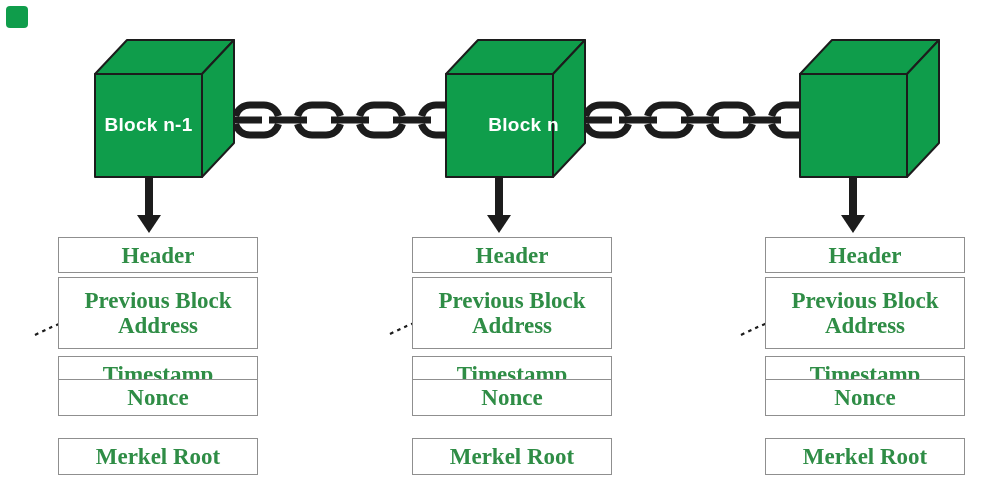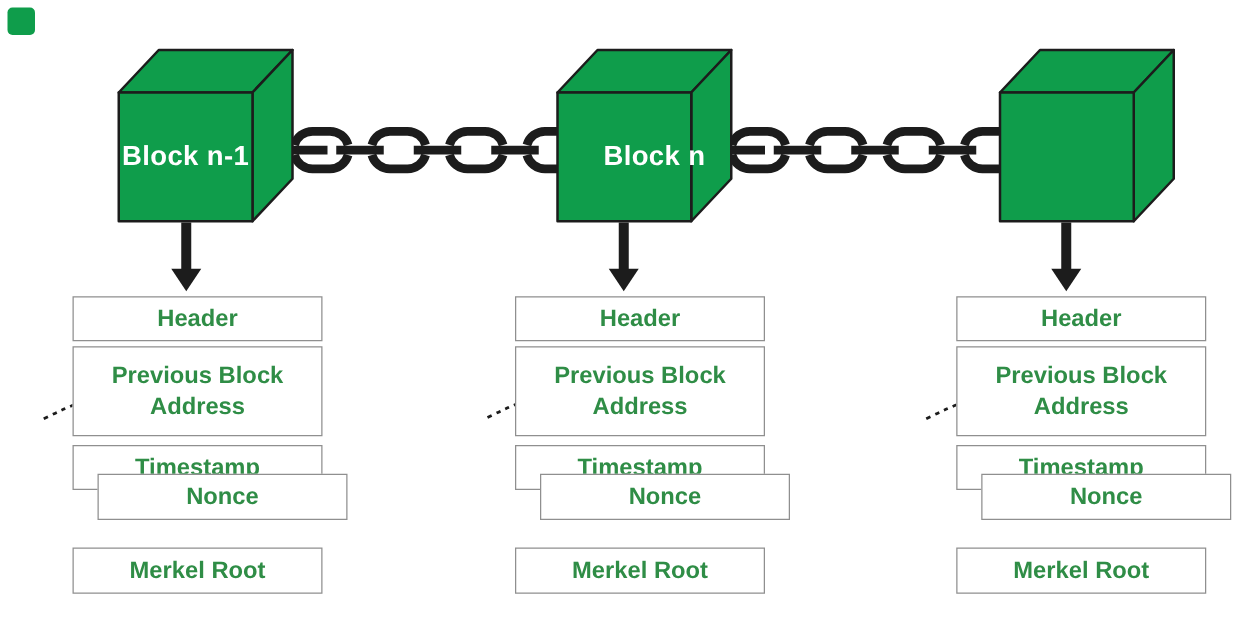--- a/index.html
+++ b/index.html
@@ -16,35 +16,36 @@
     font-family:"Liberation Sans", sans-serif;overflow:hidden;
   }
   .corner-mark{
     position:absolute;left:6px;top:6px;width:22px;height:22px;
     background:var(--cube-green);border-radius:4px;
   }
   svg.gfx{position:absolute;left:0;top:0;width:1001px;height:501px;}
   .cube-label{
     position:absolute;width:107px;top:112px;height:26px;
     display:flex;align-items:center;justify-content:center;
-    color:var(--cube-label-text);font-size:22px;font-weight:700;letter-spacing:.3px;
+    color:var(--cube-label-text);font-size:19px;font-weight:700;letter-spacing:.3px;
     white-space:nowrap;
   }
   .field-box{
     position:absolute;width:200px;box-sizing:border-box;
     background:#ffffff;border:1.5px solid var(--box-border);
     display:flex;align-items:center;justify-content:center;text-align:center;
-    color:var(--text-green);font-size:19px;font-weight:700;line-height:25px;
+    color:var(--text-green);font-size:23px;font-weight:700;line-height:25px;
     padding:16px 6px;
+    font-family:Liberation Serif, serif;
   }
   
   .r0{top:237px;height:36px;}
   .r1{top:277px;height:72px;}
   .r2{top:356px;height:36px;}
-  .r3{top:379px;height:37px;margin-left:20px;}
+  .r3{top:379px;height:37px;}
   .r4{top:438px;height:37px;}
   
   .c0{left:58px;}  .c0lbl{left:95px;}
   .c1{left:412px;} .c1lbl{left:446px;padding-left:24px;}
   .c2{left:765px;} .c2lbl{left:800px;}
 </style>
 </head>
 <body>
 
 <div class="canvas">

